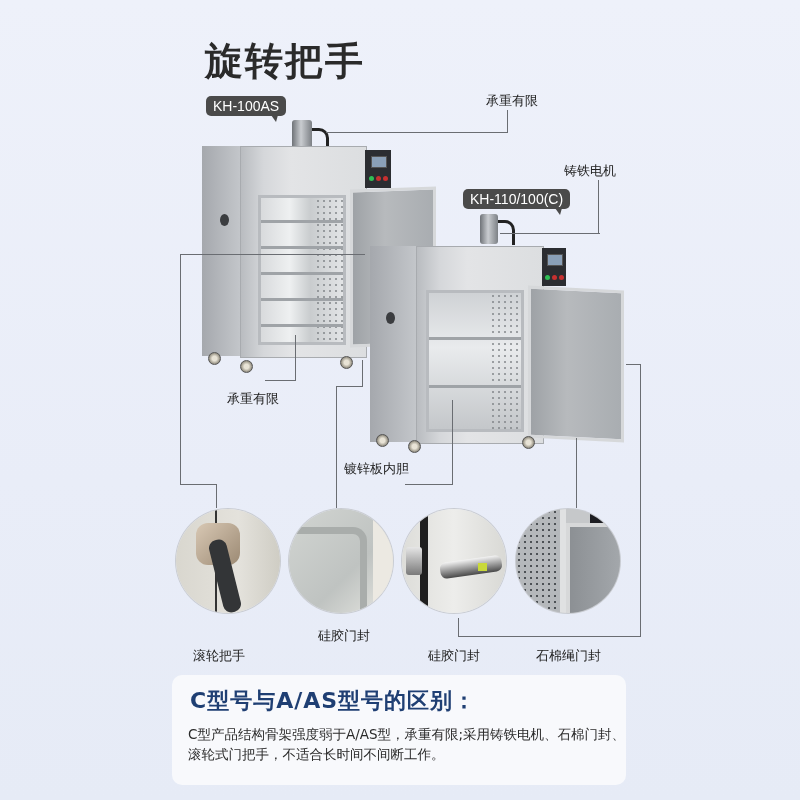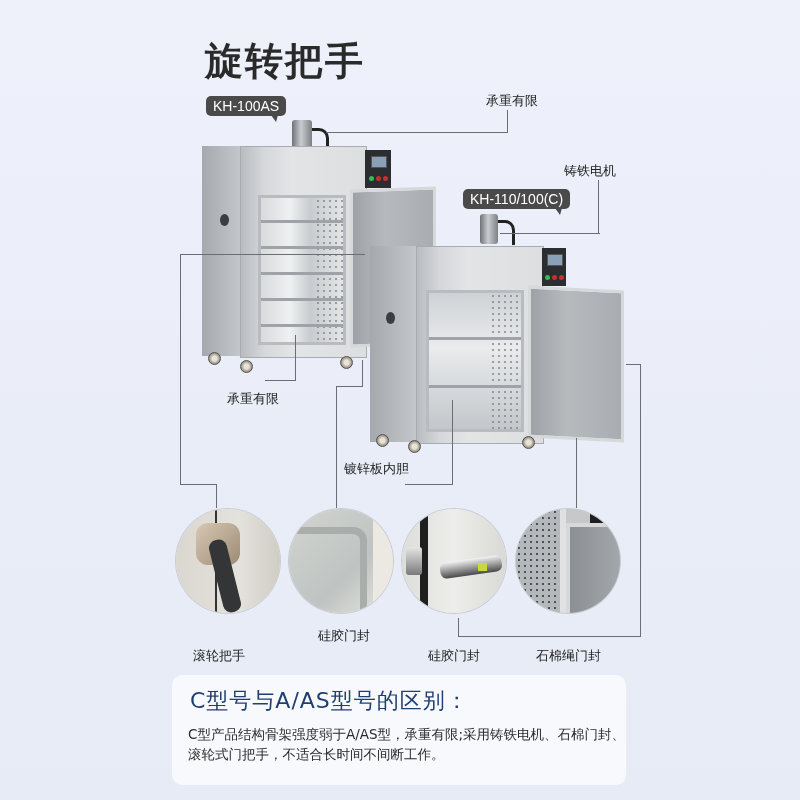--- a/index.html
+++ b/index.html
@@ -25,21 +25,21 @@
   .panel{background:#2b2d31;}
   .screen{background:#8aa0b8;border:1px solid #555;}
   .dot{width:5px;height:5px;border-radius:50%;position:absolute;}
   .motor{background:linear-gradient(90deg,#6f7378,#c9ccd0 45%,#7c8085);border-radius:3px;}
   .wheel{width:11px;height:11px;border-radius:50%;background:radial-gradient(#e8e3d6 30%,#8a8577 75%);border:1px solid #555;}
   .knob{width:9px;height:12px;border-radius:50%;background:#3b3d40;}
   
   .circle{width:104px;height:104px;border-radius:50%;overflow:hidden;position:absolute;top:509px;box-shadow:0 0 0 1px #c9ccd2;}
   
   .card{left:172px;top:675px;width:454px;height:110px;background:#f8f9fc;border-radius:10px;}
-  .card-title{left:190px;top:686px;font-size:22px;font-weight:normal;color:#1f3f73;font-family:"DejaVu Sans",sans-serif;letter-spacing:1px;}
+  .card-title{left:190px;top:686px;font-size:22px;font-weight:bold;color:#1f3f73;font-family:"DejaVu Sans",sans-serif;letter-spacing:1px;}
   .card-text{left:188px;top:724px;width:440px;font-size:13.5px;line-height:20px;color:#2a2a2a;font-family:"DejaVu Sans",sans-serif;}
 </style>
 </head>
 <body>
 
 <div class="abs title">旋转把手</div>
 
 <div class="abs" style="left:200px;top:120px;width:240px;height:260px;">
   <div class="abs motor" style="left:92px;top:0;width:20px;height:30px;"></div>
   <div class="abs" style="left:112px;top:8px;width:14px;height:18px;border:3px solid #222;border-left:none;border-bottom:none;border-radius:0 10px 0 0;"></div>

